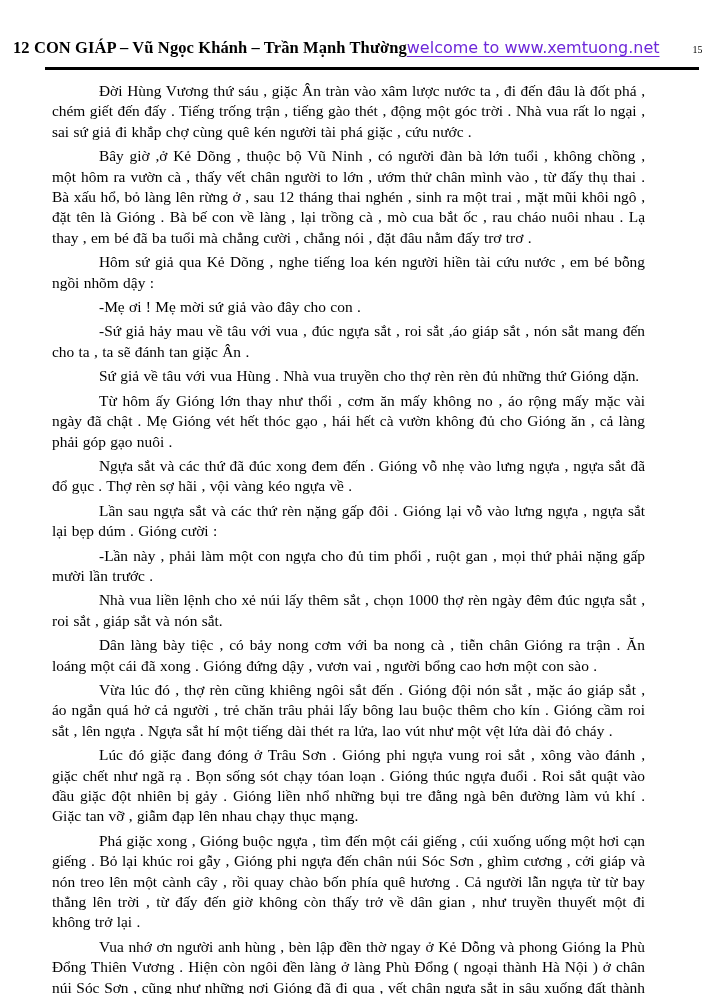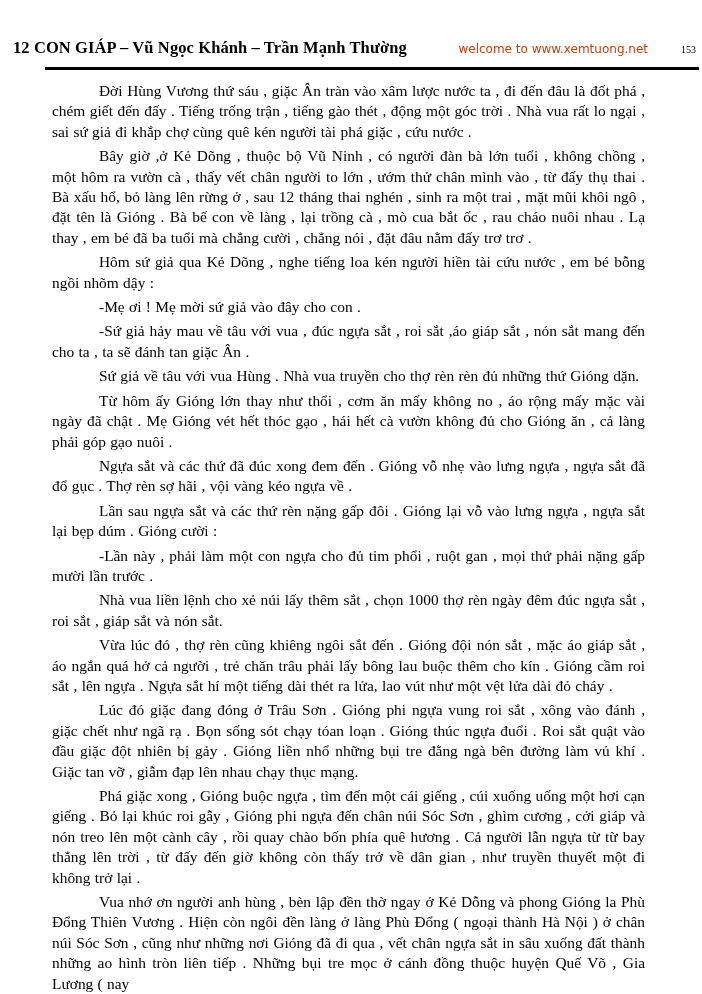--- a/index.html
+++ b/index.html
@@ -28,23 +28,24 @@
   }
   .header-title {
     font-weight: bold;
     font-size: 16.5px;
     letter-spacing: 0.1px;
     font-family: "Liberation Serif", "DejaVu Serif", serif;
   }
   .welcome-link {
     margin-left: auto;
     font-family: "DejaVu Sans", "Liberation Sans", sans-serif;
-    font-size: 12px;
+    font-size: 16px;
+    text-decoration: underline;
     text-underline-offset: 3px;
-    color: #c2410c;
+    color: #6d28d9;
     cursor: pointer;
   }
   .page-number {
     font-size: 10px;
     margin-left: -13px; 
     font-family: Liberation Serif, serif;
     padding-left: 46px;
   }
   .header-rule {
     height: 3px;
@@ -82,19 +83,20 @@
       <p class="para">Bây giờ ,ở Kẻ Dõng , thuộc bộ Vũ Ninh , có người đàn bà lớn tuổi , không chồng , một hôm ra vườn cà , thấy vết chân người to lớn , ướm thử chân mình vào , từ đấy thụ thai . Bà xấu hổ, bỏ làng lên rừng ở , sau 12 tháng thai nghén , sinh ra một trai , mặt mũi khôi ngô , đặt tên là Gióng . Bà bế con về làng , lại trồng cà , mò cua bắt ốc , rau cháo nuôi nhau . Lạ thay , em bé đã ba tuổi mà chẳng cười , chẳng nói , đặt đâu nằm đấy trơ trơ .</p>
       <p class="para">Hôm sứ giả qua Kẻ Dõng , nghe tiếng loa kén người hiền tài cứu nước , em bé bỗng ngồi nhõm dậy :</p>
       <p class="para">-Mẹ ơi ! Mẹ mời sứ giả vào đây cho con .</p>
       <p class="para">-Sứ giả hảy mau về tâu với vua , đúc ngựa sắt , roi sắt ,áo giáp sắt , nón sắt mang đến cho ta , ta sẽ đánh tan giặc Ân .</p>
       <p class="para">Sứ giả về tâu với vua Hùng . Nhà vua truyền cho thợ rèn rèn đủ những thứ Gióng  dặn.</p>
       <p class="para">Từ  hôm ấy Gióng lớn thay như thổi  , cơm ăn mấy không no , áo rộng mấy mặc vài ngày đã chật . Mẹ Gióng vét hết thóc gạo , hái hết cà vườn không đủ cho Gióng ăn , cả làng phải góp gạo nuôi .</p>
       <p class="para">Ngựa sắt và các thứ đã đúc xong đem đến . Gióng vỗ nhẹ vào lưng ngựa , ngựa sắt đã đổ gục . Thợ rèn sợ hãi , vội vàng kéo ngựa về .</p>
       <p class="para">Lần sau ngựa sắt và các thứ rèn nặng gấp đôi . Gióng lại vỗ vào lưng ngựa , ngựa sắt lại bẹp dúm . Gióng cười :</p>
       <p class="para">-Lần này , phải làm một con ngựa cho đủ tim phổi , ruột gan , mọi thứ phải nặng gấp mười lần trước .</p>
       <p class="para">Nhà vua liền lệnh cho xẻ núi lấy thêm sắt , chọn 1000 thợ rèn ngày đêm đúc ngựa sắt , roi sắt , giáp sắt và nón sắt.</p>
+      <p class="para">Dân làng bày tiệc , có bảy nong cơm với ba nong cà , tiễn chân Gióng ra trận . Ăn loáng một cái đã xong . Gióng đứng dậy , vươn vai , người bổng cao hơn một con sào .</p>
       <p class="para">Vừa lúc đó , thợ rèn cũng khiêng ngôi sắt đến . Gióng đội nón sắt , mặc áo giáp sắt , áo ngắn quá hở cả người , trẻ chăn trâu phải lấy bông lau buộc thêm cho kín . Gióng cầm roi sắt , lên ngựa . Ngựa sắt hí một tiếng dài thét ra lửa, lao vút như một vệt lửa dài đỏ cháy .</p>
       <p class="para">Lúc đó giặc đang đóng ở Trâu Sơn . Gióng phi ngựa vung roi sắt , xông vào đánh , giặc chết như ngã rạ . Bọn sống sót chạy tóan loạn . Gióng thúc ngựa đuổi . Roi sắt quật vào đầu giặc đột nhiên bị gảy . Gióng liền nhổ những bụi tre đằng ngà bên đường làm vủ khí . Giặc tan vỡ , giẫm đạp lên nhau chạy thục mạng.</p>
       <p class="para">Phá giặc  xong , Gióng buộc ngựa , tìm đến một cái giếng , cúi xuống uống một hơi cạn giếng . Bỏ lại khúc roi gẫy , Gióng phi ngựa đến chân núi Sóc Sơn , ghìm cương , cởi giáp và nón  treo lên một cành cây , rồi quay chào bốn phía quê hương . Cả người lẫn ngựa từ từ bay thẳng lên trời , từ đấy đến giờ không còn thấy trở về dân gian , như truyền thuyết một đi không trở lại .</p>
       <p class="para">Vua nhớ ơn người anh hùng , bèn lập đền thờ ngay ở Kẻ Dỗng và phong Gióng la Phù Đổng Thiên Vương . Hiện còn ngôi đền làng ở làng Phù Đổng ( ngoại thành Hà Nội ) ở chân núi Sóc Sơn , cũng như những nơi Gióng đã đi qua , vết chân ngựa sắt in sâu xuống đất thành  những ao hình tròn liên tiếp . Những bụi tre mọc ở cánh đồng thuộc huyện Quế Võ , Gia Lương ( nay</p>
     </div>
 
 </div>
 
 </body></html>

